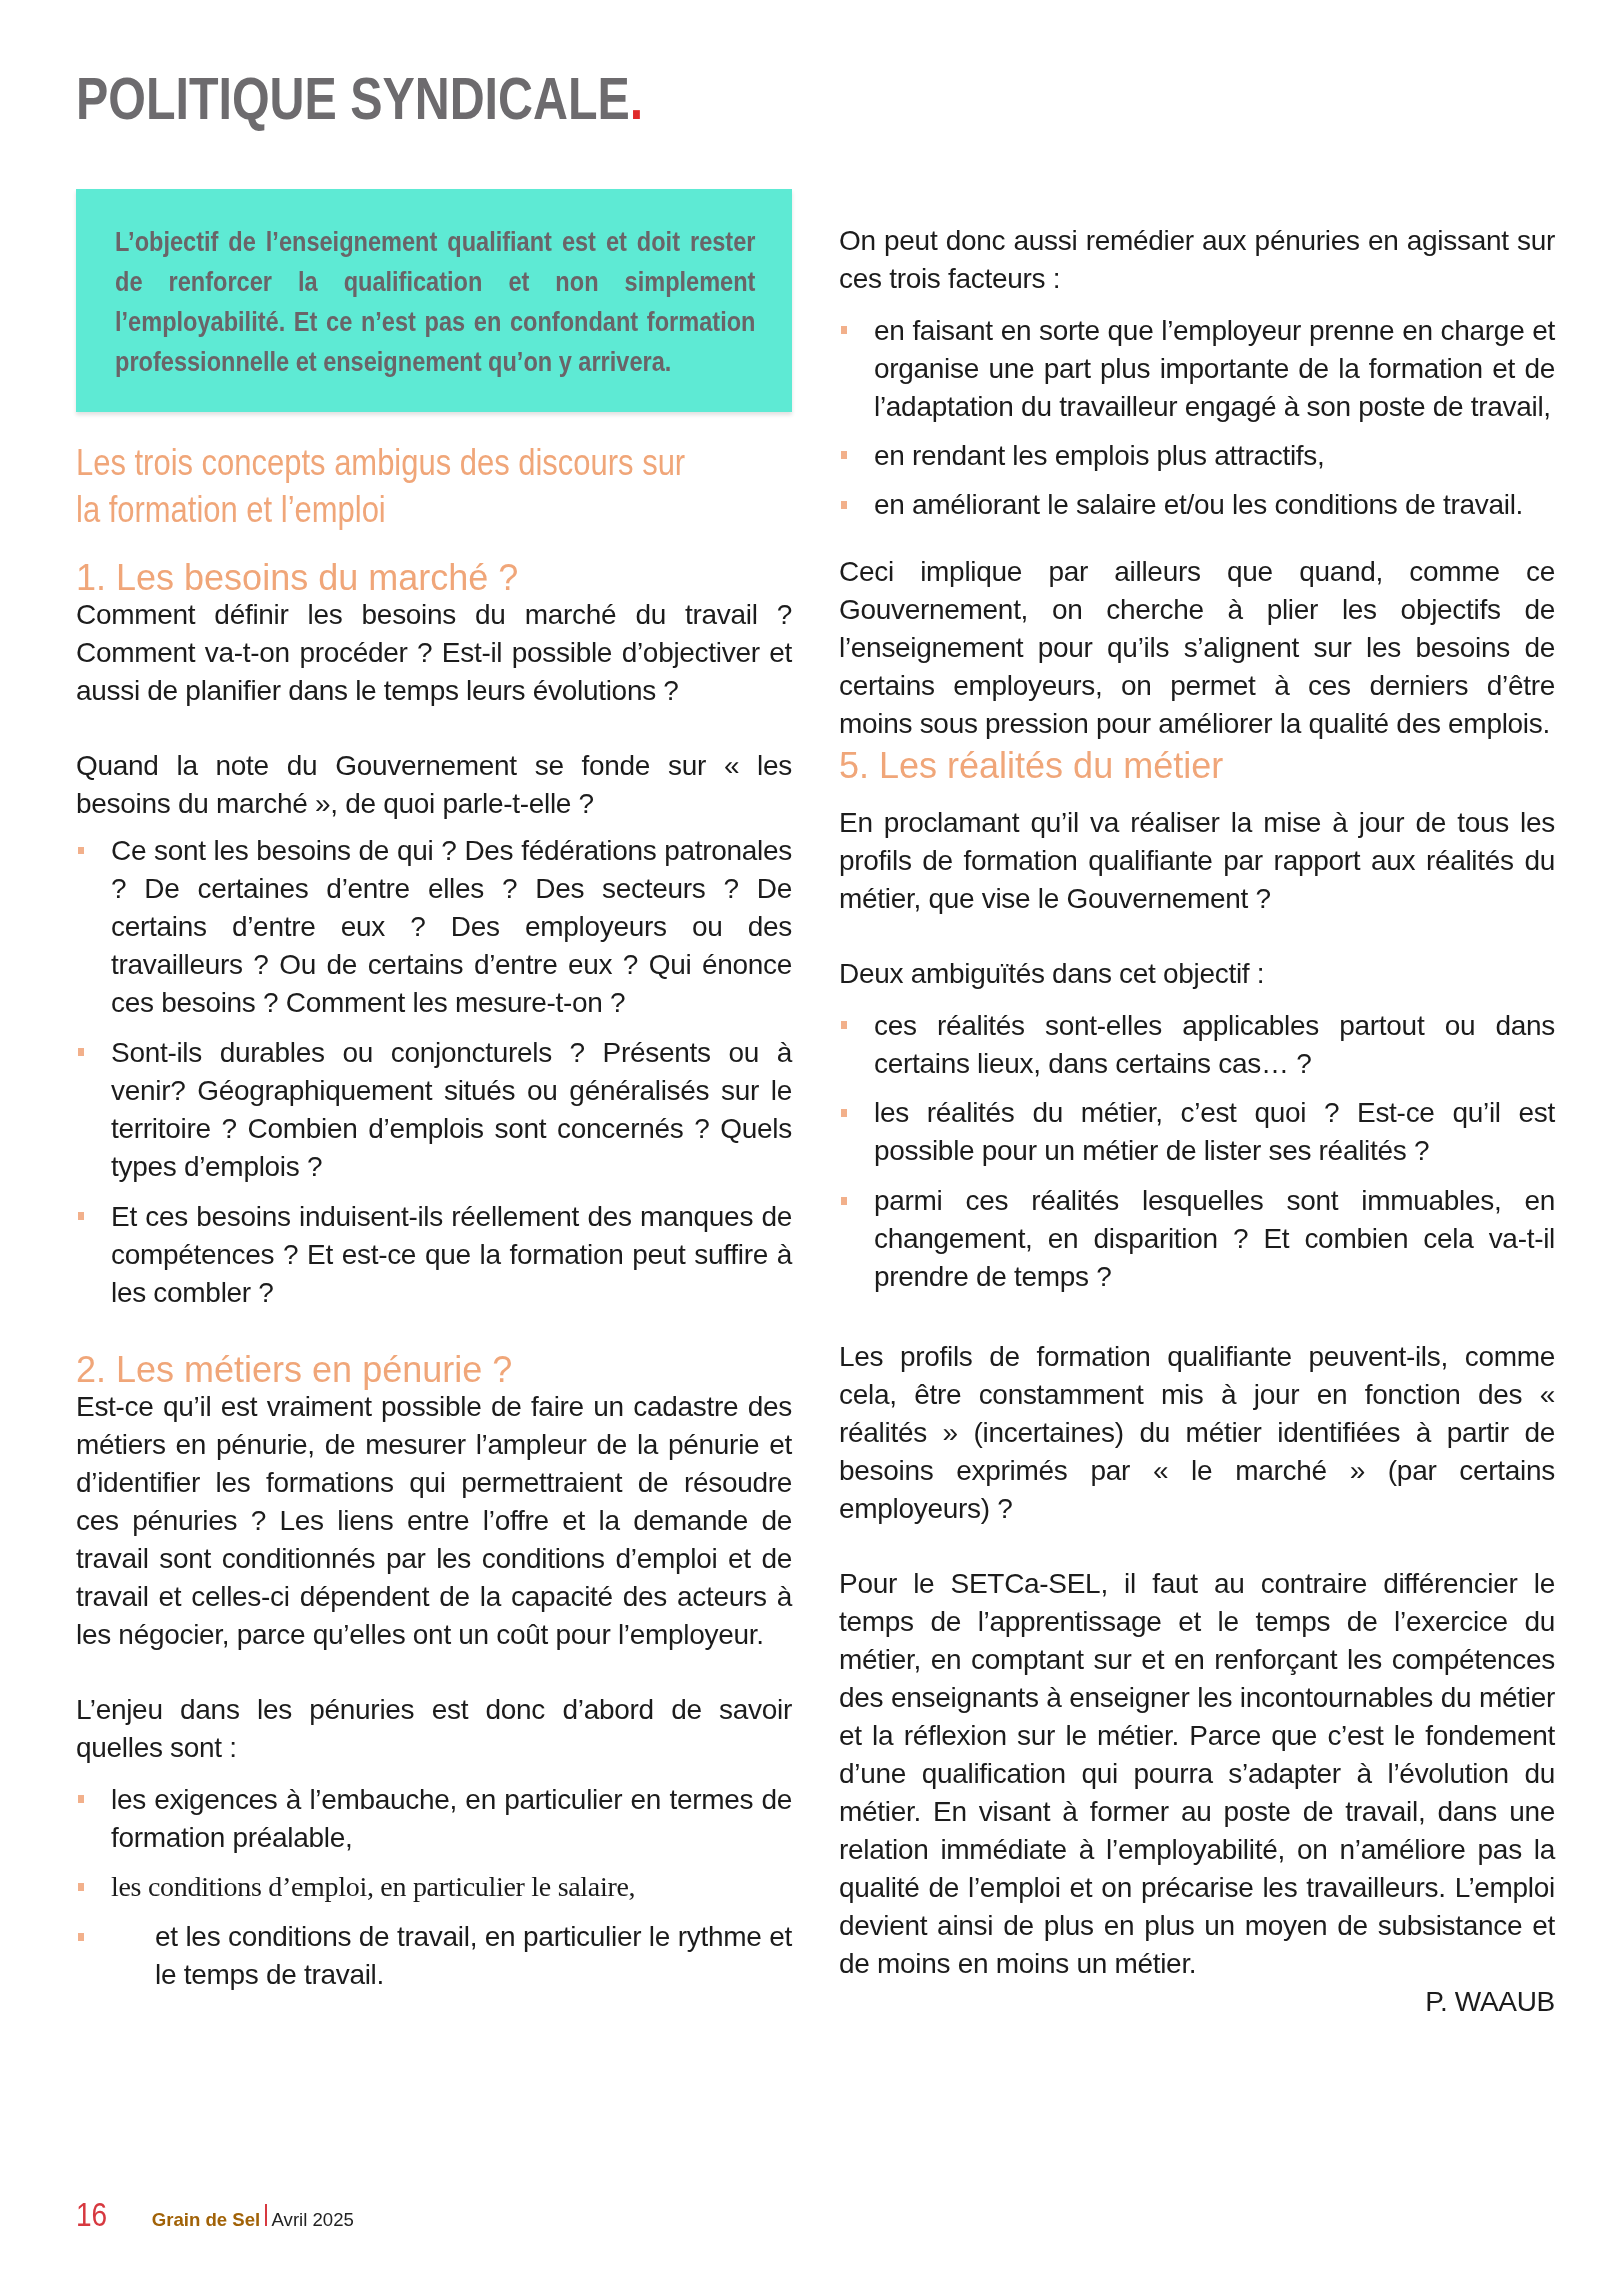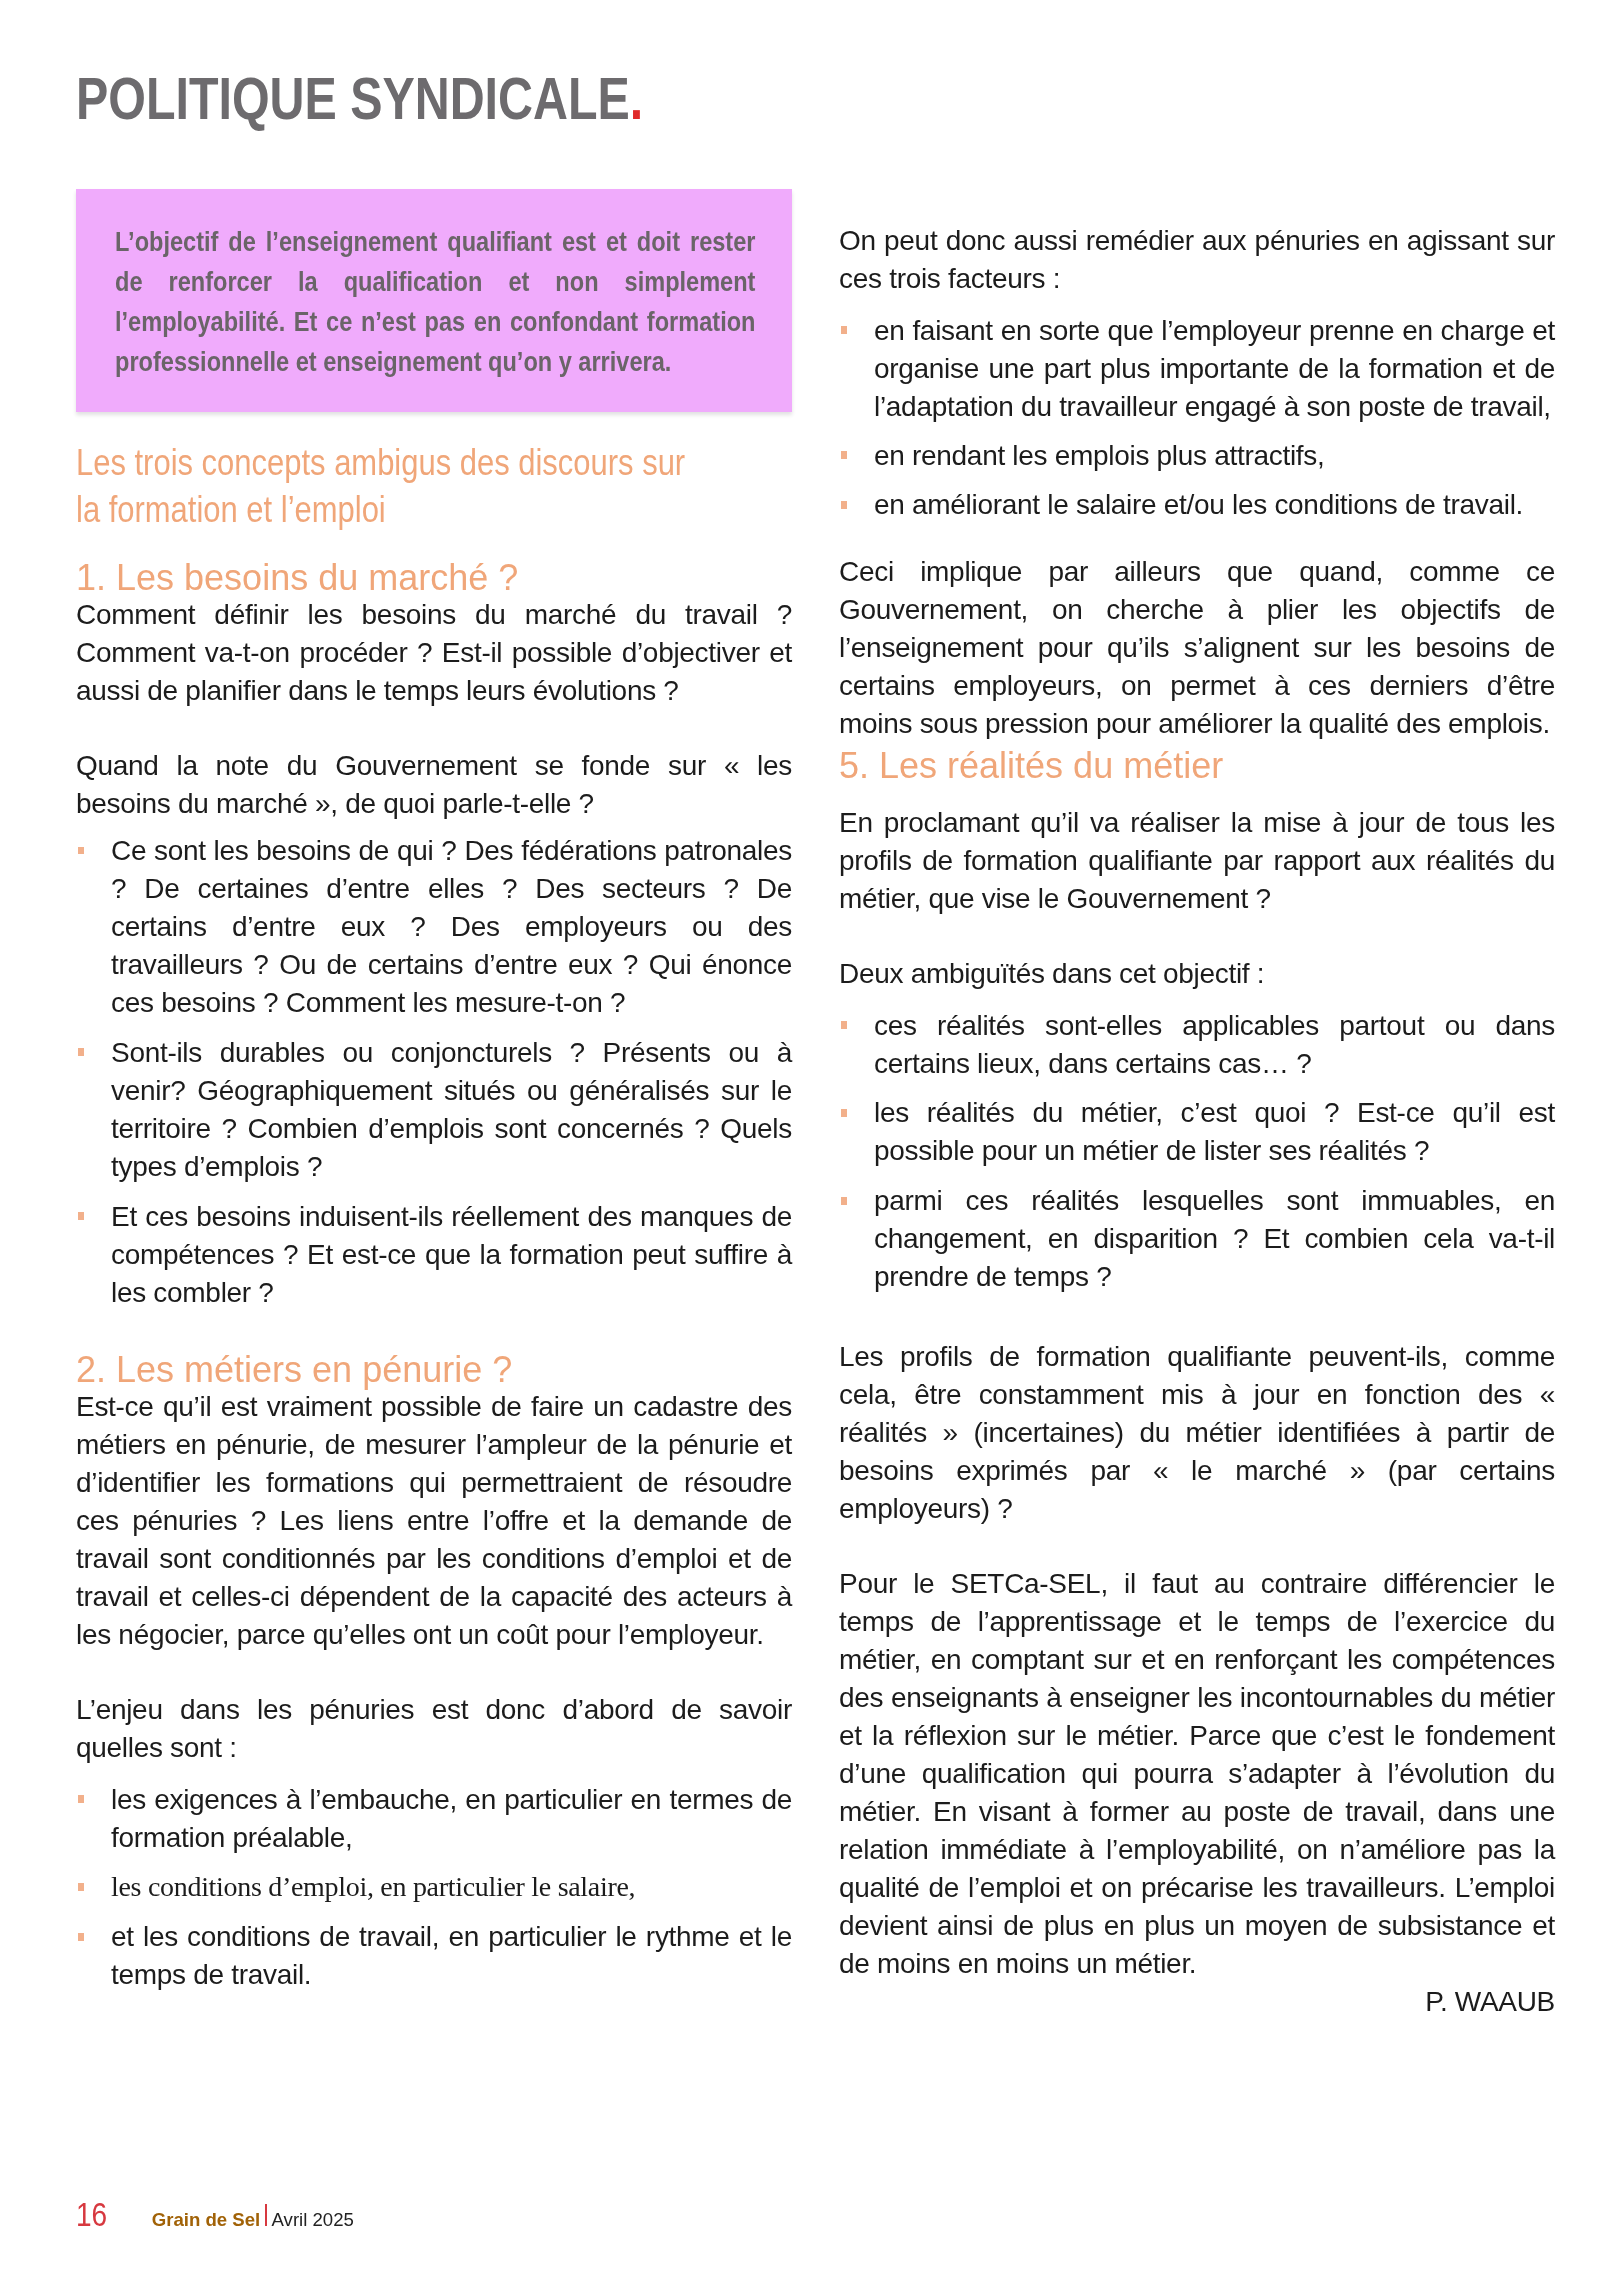--- a/index.html
+++ b/index.html
@@ -4,21 +4,21 @@
 <style>
   html, body { margin: 0; padding: 0; background: #ffffff; }
   body { width: 1621px; height: 2293px; position: relative; overflow: hidden;
          font-family: "Liberation Sans", sans-serif; color: #1a1a1a; }
   .page-title { position: absolute; left: 76px; top: 65px; margin: 0;
                 font-family: "Liberation Sans", sans-serif; font-weight: bold;
                 font-size: 59px; letter-spacing: 0px; color: #6d6b6e;
                 transform: scaleX(0.82); transform-origin: left top; white-space: nowrap; }
   .page-title .dot { color: #e02a2a; }
   .callout { position: absolute; left: 76px; top: 189px; width: 716px; height: 223px;
-             background: #f0abfc; box-shadow: 0 2.9px 3.9px rgba(0,0,0,0.12); box-sizing: border-box;
+             background: #5eead4; box-shadow: 0 2.9px 3.9px rgba(0,0,0,0.12); box-sizing: border-box;
              padding: 33px 35px 0 39px; }
   .callout p { margin: 0; font-weight: bold; font-size: 27.4px; line-height: 40px; color: #6a6468;
                text-align: justify; transform: scaleX(0.86); transform-origin: left top; width: 116%; }
   .section-title { position: absolute; left: 76px; top: 439px; width: 745px; margin: 0;
                    font-size: 36px; line-height: 47px; color: #f0a679; font-weight: normal;
                    transform: scaleX(0.86); transform-origin: left top; }
   .subhead { margin: 0; color: #f0a679; font-size: 36px; line-height: 37px; font-weight: normal; }
   .txt { font-size: 28px; line-height: 38px; margin: 0; text-align: justify; color: #1c1c1c;
          letter-spacing: -0.3px; }
   .block { position: absolute; }
@@ -70,21 +70,21 @@
     <li style="margin-bottom:11.8px;">
         <span class="sq"></span>
         <span class="txt" style="display:block;">les exigences à l’embauche, en particulier en termes de formation préalable,</span>
       </li>
     <li style="margin-bottom:11.8px;font-family:Liberation Serif, serif;">
         <span class="sq"></span>
         <span class="txt" style="display:block;">les conditions d’emploi, en particulier le salaire,</span>
       </li>
     <li>
         <span class="sq"></span>
-        <span class="txt" style="display:block;">et les conditions de travail, en particulier le rythme et le temps de travail.</span>
+        <span class="txt" style="display:block;margin-left:44px;">et les conditions de travail, en particulier le rythme et le temps de travail.</span>
       </li>
   </ul>
 </div>
 
 <div class="block" style="left:839px; top:222px; width:716px;">
   <p class="txt">On peut donc aussi remédier aux pénuries en agissant sur ces trois facteurs :</p>
   <ul class="bul" style="margin-top:13.7px;">
     <li style="margin-bottom:11px;">
         <span class="sq"></span>
         <span class="txt" style="display:block;">en faisant en sorte que l’employeur prenne en charge et organise une part plus importante de la formation et de l’adaptation du travailleur engagé à son poste de travail,</span>

